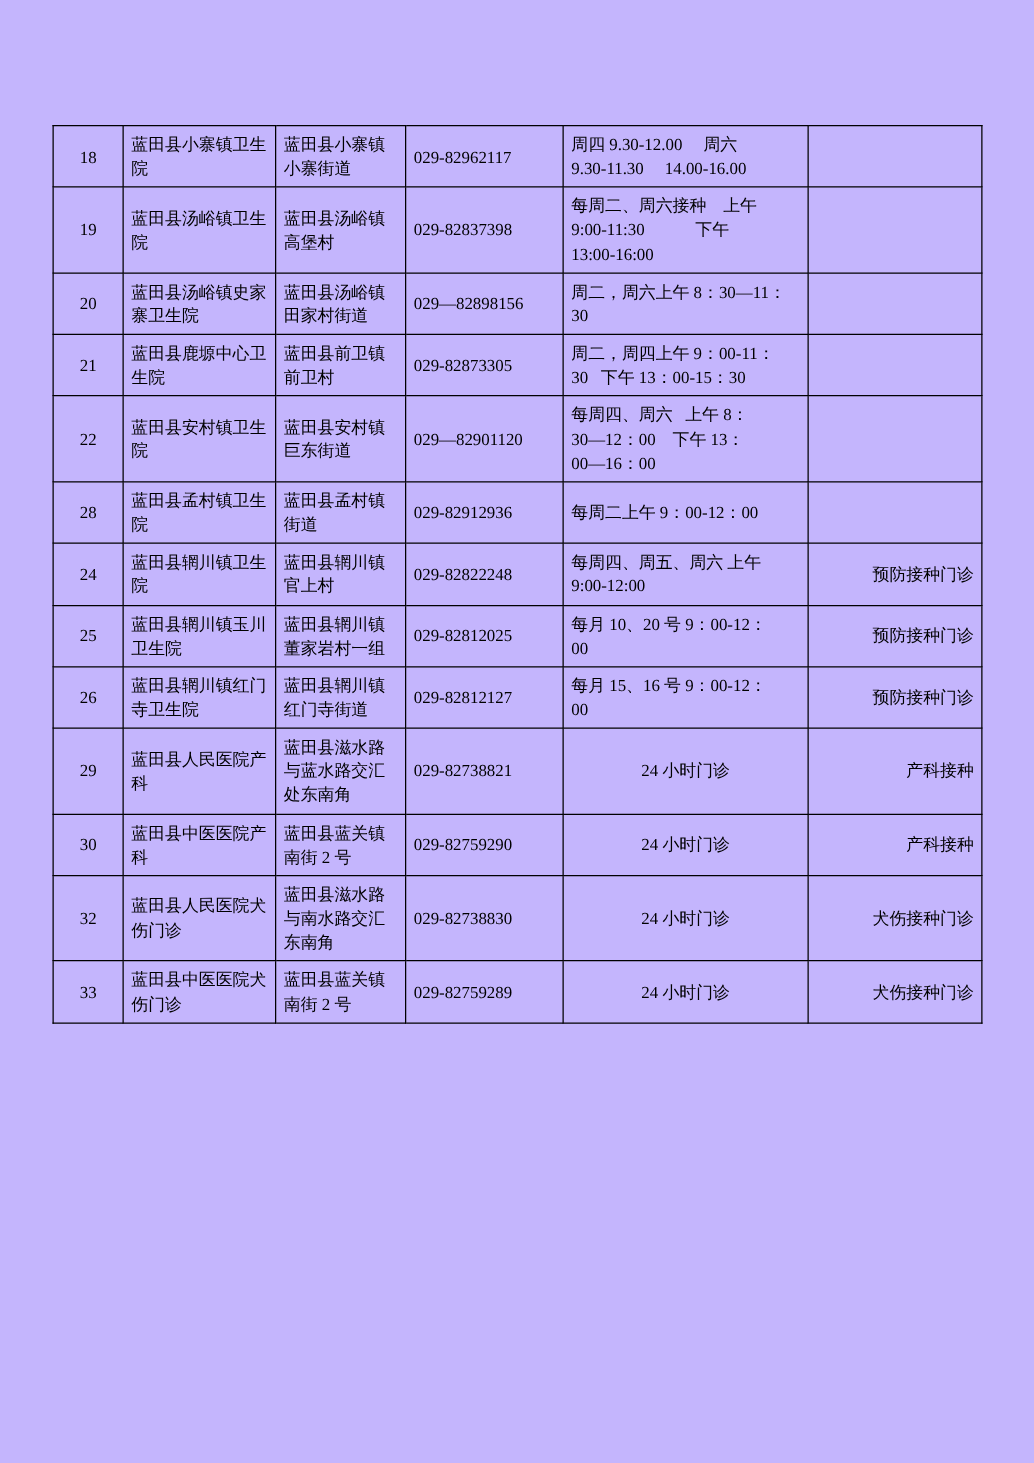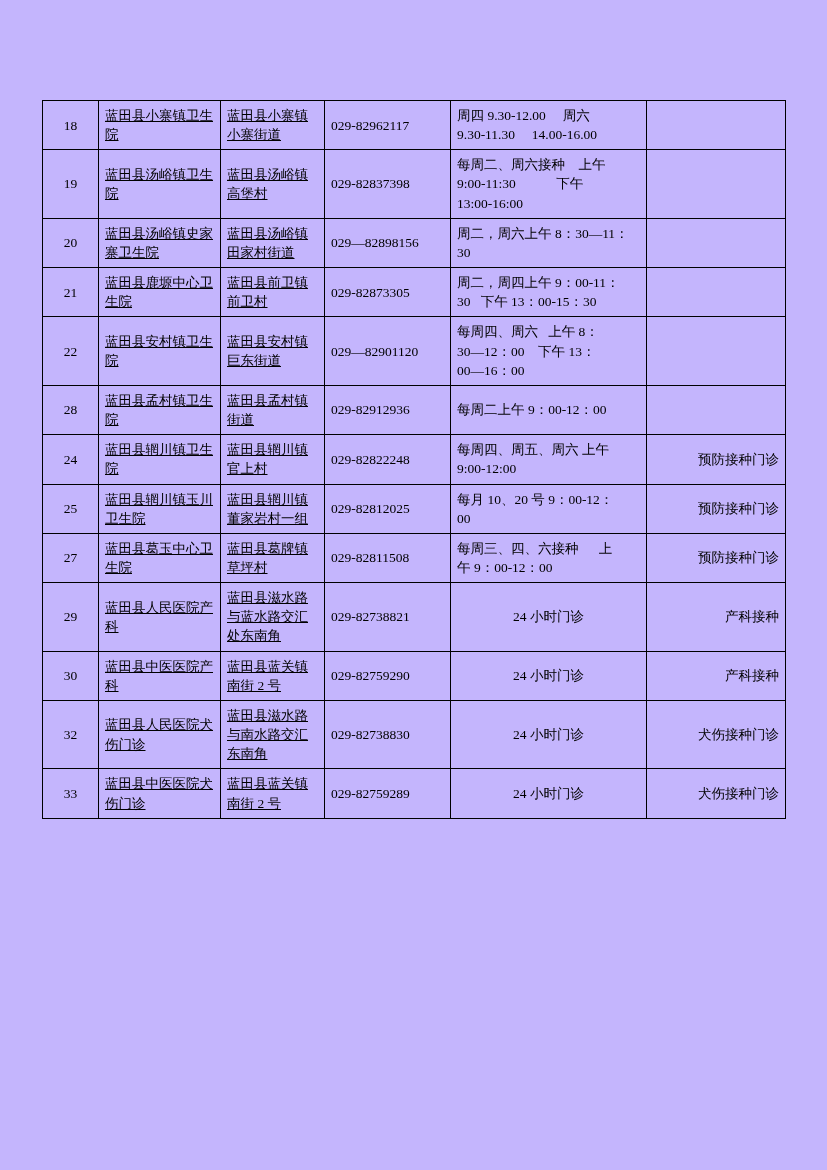--- a/index.html
+++ b/index.html
@@ -41,21 +41,20 @@
   col.c-phone { width: 126px; }
   col.c-time  { width: 196px; }
   col.c-note  { width: 139px; }
 
   td.idx {
     text-align: center;
     font-size: 13px;
   }
   td.name, td.addr {
     text-align: left;
-    text-decoration: underline;
   }
   td.phone {
     text-align: left;
     padding-left: 10px;
     font-size: 13px;
   }
   td.time {
     text-align: left;
   }
   td.time.center {
@@ -154,30 +153,30 @@
       <tr>
         <td class="idx">25</td>
         <td class="name">蓝田县辋川镇玉川卫生院</td>
         <td class="addr">蓝田县辋川镇董家岩村一组</td>
         <td class="phone">029-82812025</td>
         <td class="time">每月 10、20 号 9：00-12：
 00</td>
         <td class="note">预防接种门诊</td>
       </tr>
 
-
-      <tr>
-        <td class="idx">27</td>
-        <td class="name">蓝田县葛玉中心卫生院</td>
-        <td class="addr">蓝田县葛牌镇草坪村</td>
-        <td class="phone">029-82811508</td>
-        <td class="time">每周三、四、六接种      上
-午 9：00-12：00</td>
+      <tr>
+        <td class="idx">26</td>
+        <td class="name">蓝田县辋川镇红门寺卫生院</td>
+        <td class="addr">蓝田县辋川镇红门寺街道</td>
+        <td class="phone">029-82812127</td>
+        <td class="time">每月 15、16 号 9：00-12：
+00</td>
         <td class="note">预防接种门诊</td>
       </tr>
+
 
 
       <tr>
         <td class="idx">29</td>
         <td class="name">蓝田县人民医院产科</td>
         <td class="addr">蓝田县滋水路与蓝水路交汇处东南角</td>
         <td class="phone">029-82738821</td>
         <td class="time center">24 小时门诊</td>
         <td class="note">产科接种</td>
       </tr>

